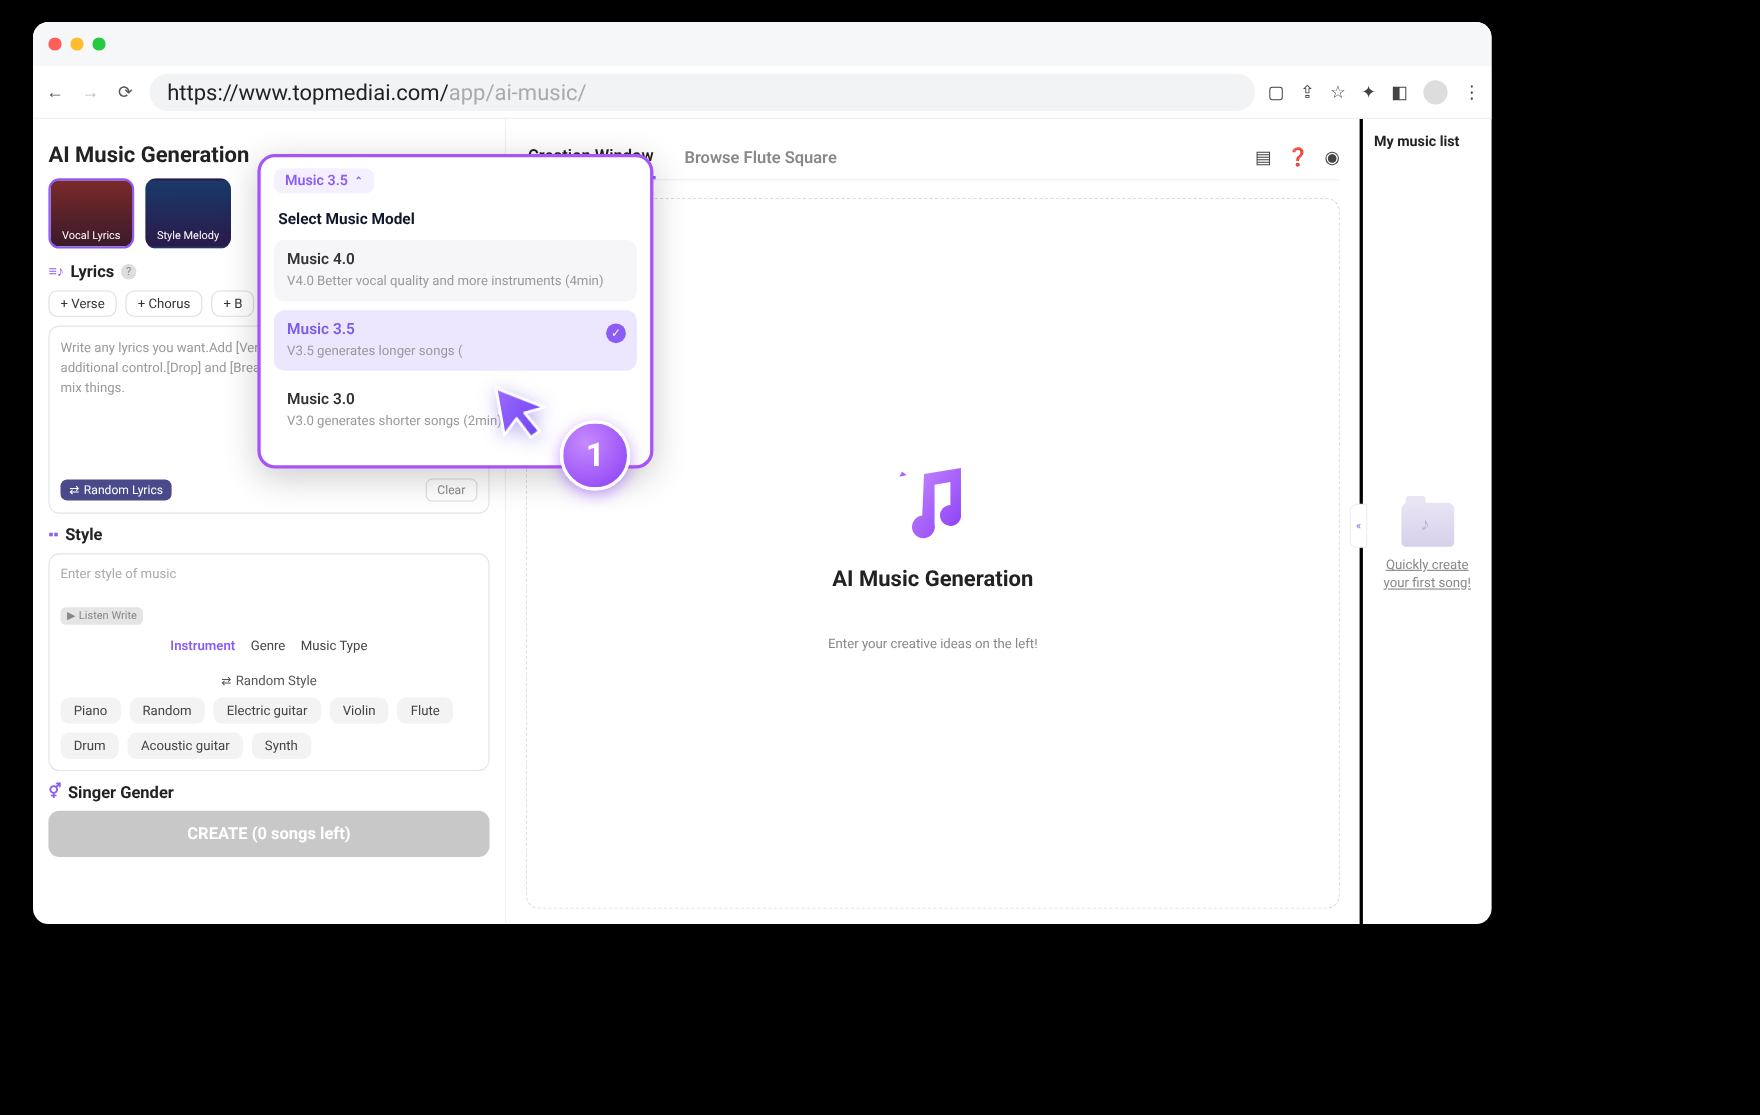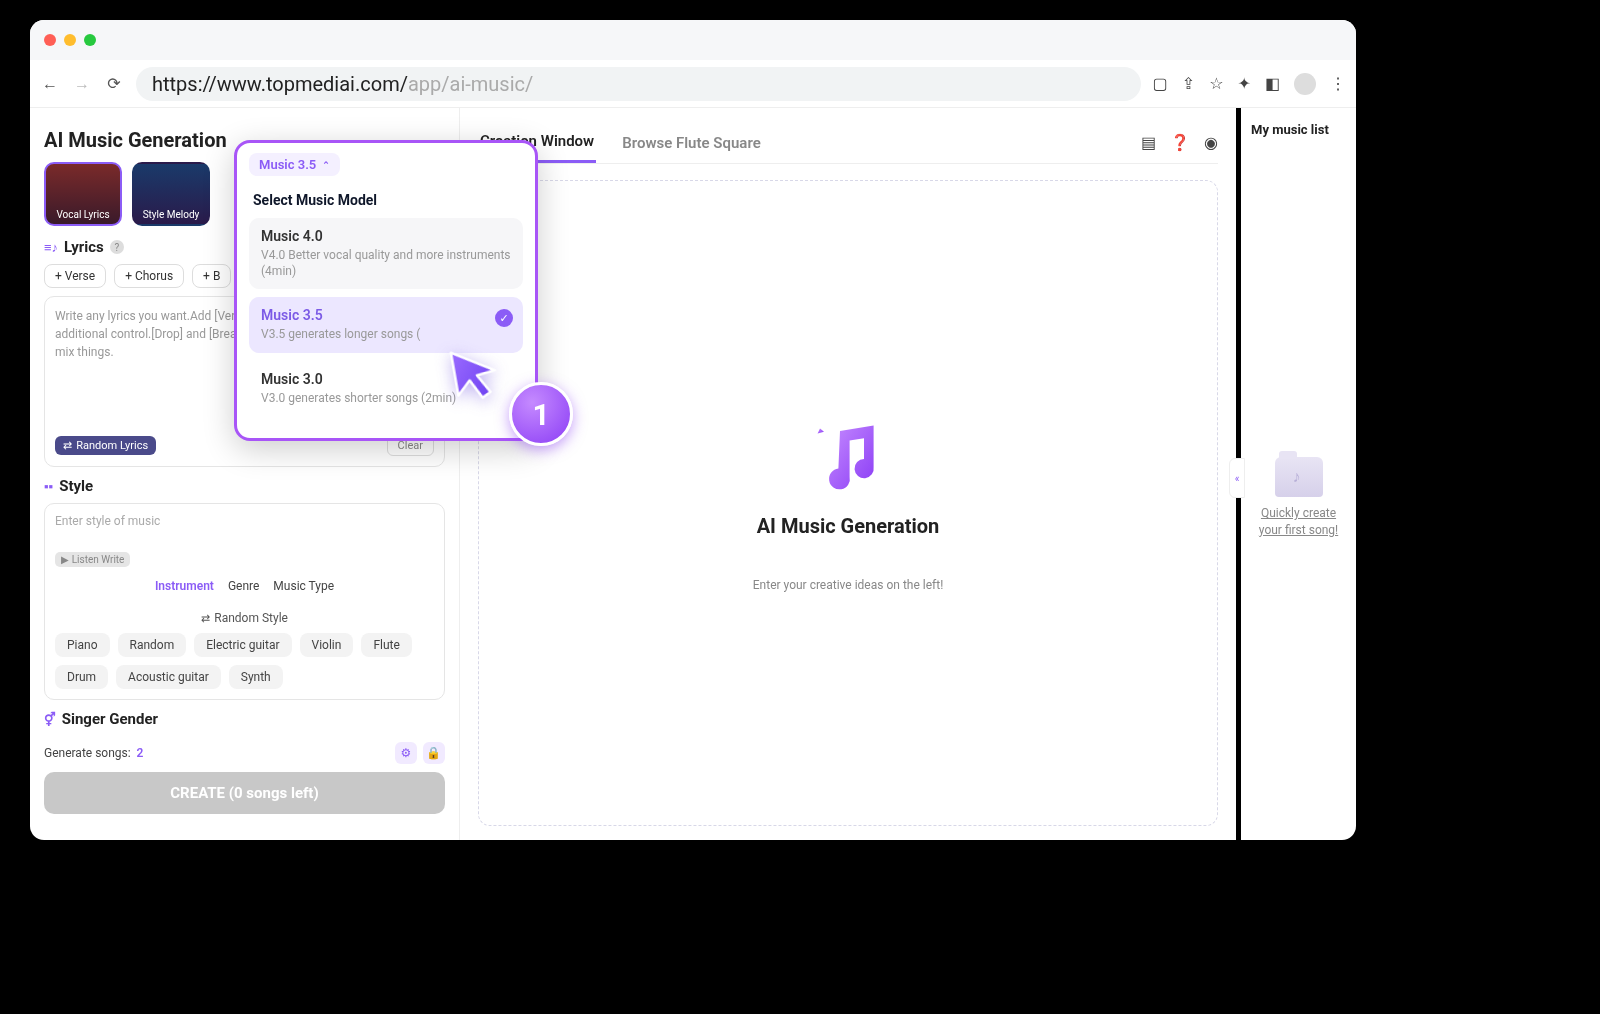--- a/index.html
+++ b/index.html
@@ -54,30 +54,30 @@
   .center-tabs{ display:flex; align-items:center; border-bottom:1px solid #eee; gap:24px; position:relative; }
   .center-tab{ padding:10px 2px; font-size:15px; color:#888; font-weight:600; cursor:pointer; }
   .center-tab.active{ color:#222; border-bottom:3px solid #8b5cf6; }
   .center-tab-icons{ margin-left:auto; display:flex; gap:14px; color:#444; font-size:16px; }
   .center-body{ flex:1; margin-top:16px; border:1px dashed #d8d8e8; border-radius:12px; display:flex; flex-direction:column; align-items:center; justify-content:center; gap:10px; }
   .music-glyph{ width:90px; height:90px; position:relative; display:flex; align-items:center; justify-content:center; }
   .music-glyph svg{ width:80px; height:80px; }
   .center-h{ font-size:20px; font-weight:700; color:#222; }
   .center-sub{ font-size:12px; color:#888;margin-top:30px; }
   
-  .right-panel{ width:120px; border-left:5px solid #000000; padding:14px 10px; position:relative; display:flex; flex-direction:column; align-items:center; }
+  .right-panel{ width:120px; border-left:3px solid #000000; padding:14px 10px; position:relative; display:flex; flex-direction:column; align-items:center; }
   .right-title{ font-size:13px; font-weight:700; color:#222; align-self:flex-start; }
   .folder-block{ margin-top:320px; display:flex; flex-direction:column; align-items:center; gap:8px; }
   .folder-ico{ width:48px; height:40px; background:linear-gradient(#e8e4f4,#d6d0ea); border-radius:6px 6px 4px 4px; position:relative; }
   .folder-ico:before{ content:""; position:absolute; top:-6px; left:4px; width:18px; height:8px; background:#e8e4f4; border-radius:3px 3px 0 0; }
   .folder-ico:after{ content:"♪"; position:absolute; top:10px; left:18px; color:#b8b0d8; font-size:16px; }
   .folder-txt{ font-size:12px; color:#888; text-align:center; line-height:1.4;text-decoration:underline; }
   .collapse-tab{ position:absolute; left:-12px; top:350px; width:16px; height:40px; background:#fff; border:1px solid #eee; border-radius:6px 0 0 6px; display:flex; align-items:center; justify-content:center; color:#8b5cf6; font-size:10px; cursor:pointer; }
   
-  .dropdown{ position:absolute; left:204px; top:120px; width:304px; background:#fff; border:3px solid #a855f7; border-radius:16px; box-shadow:0 8px 32px rgba(0,0,0,.2); padding:10px 12px 14px; z-index:50; }
+  .dropdown{ position:absolute; left:204px; top:120px; width:360px; background:#fff; border:3px solid #a855f7; border-radius:16px; box-shadow:0 8px 32px rgba(0,0,0,.2); padding:10px 12px 14px; z-index:50; }
   .dd-trigger{ display:inline-flex; align-items:center; gap:6px; background:#f4f0ff; color:#8b5cf6; padding:4px 10px; border-radius:8px; font-size:13px; font-weight:600; margin-bottom:10px; cursor:pointer; }
   .dd-caret{ font-size:9px; }
   .dd-title{ font-size:14px; font-weight:700; color:#0f172a; margin:6px 0 10px 4px; }
   .dd-item{ padding:10px 12px; border-radius:10px; margin-bottom:8px; cursor:pointer; position:relative; }
   .dd-item.plain{ background:#f6f6f8; }
   .dd-item.selected{ background:#ece7ff; }
   .dd-item.none{ background:#fff; }
   .dd-name{ font-size:14px; font-weight:600; color:#333; }
   .dd-item.selected .dd-name{ color:#7c5be6; }
   .dd-desc{ font-size:12px; color:#999; margin-top:4px; line-height:1.3; }
@@ -181,30 +181,20 @@
           <span class="tag">Acoustic guitar</span>
           <span class="tag">Synth</span>
         </div>
       </div>
 
       <div class="section-head">
         <span class="ico-mini">⚥</span>
         <span>Singer Gender</span>
       </div>
 
-      <div class="gen-row">
-        <div>
-          <span>Generate songs:</span>
-          &nbsp;<span class="count">2</span>
-        </div>
-        <div class="gen-ctrls">
-          <span class="sm-ico">⚙</span>
-          <span class="sm-ico">🔒</span>
-        </div>
-      </div>
       <div class="create-btn">CREATE (0 songs left)</div>
     </div>
 
     <div class="center-panel">
       <div class="center-tabs">
         <div class="center-tab active">Creation Window</div>
         <div class="center-tab">Browse Flute Square</div>
         <div class="center-tab-icons">
           <span>▤</span>
           <span>❓</span>

